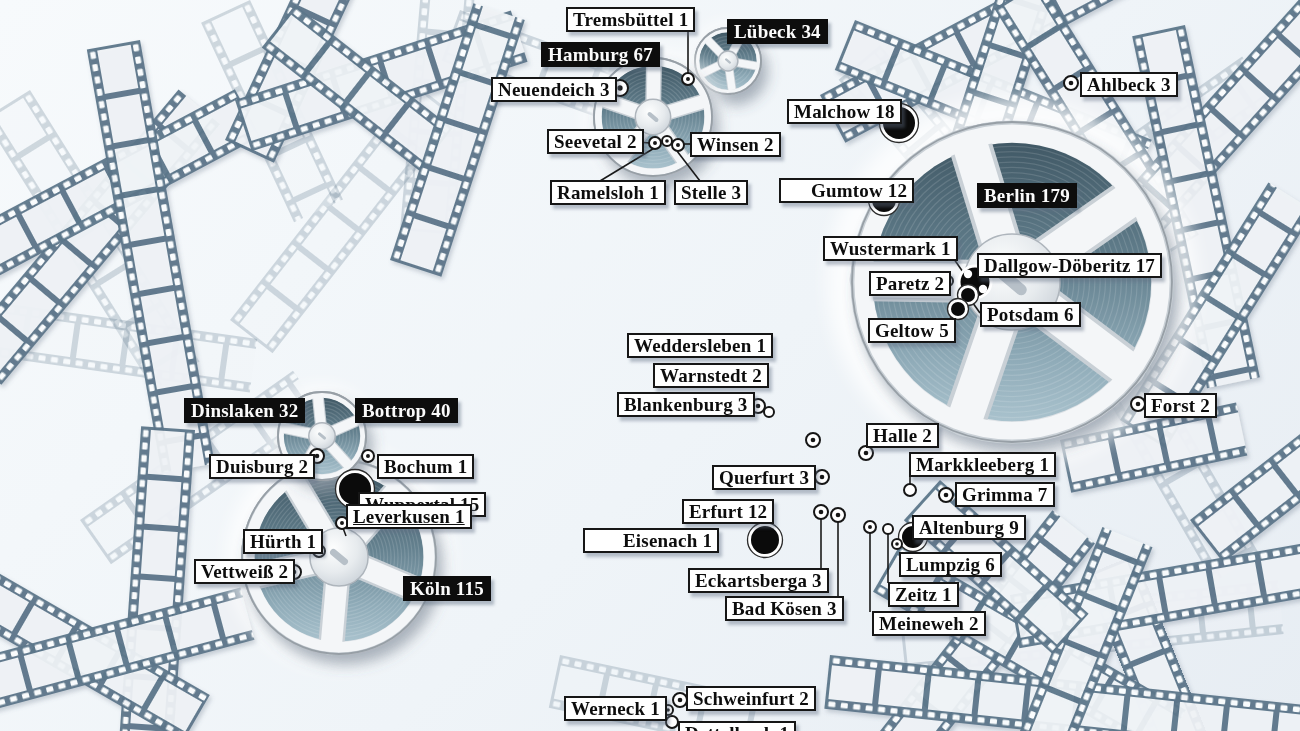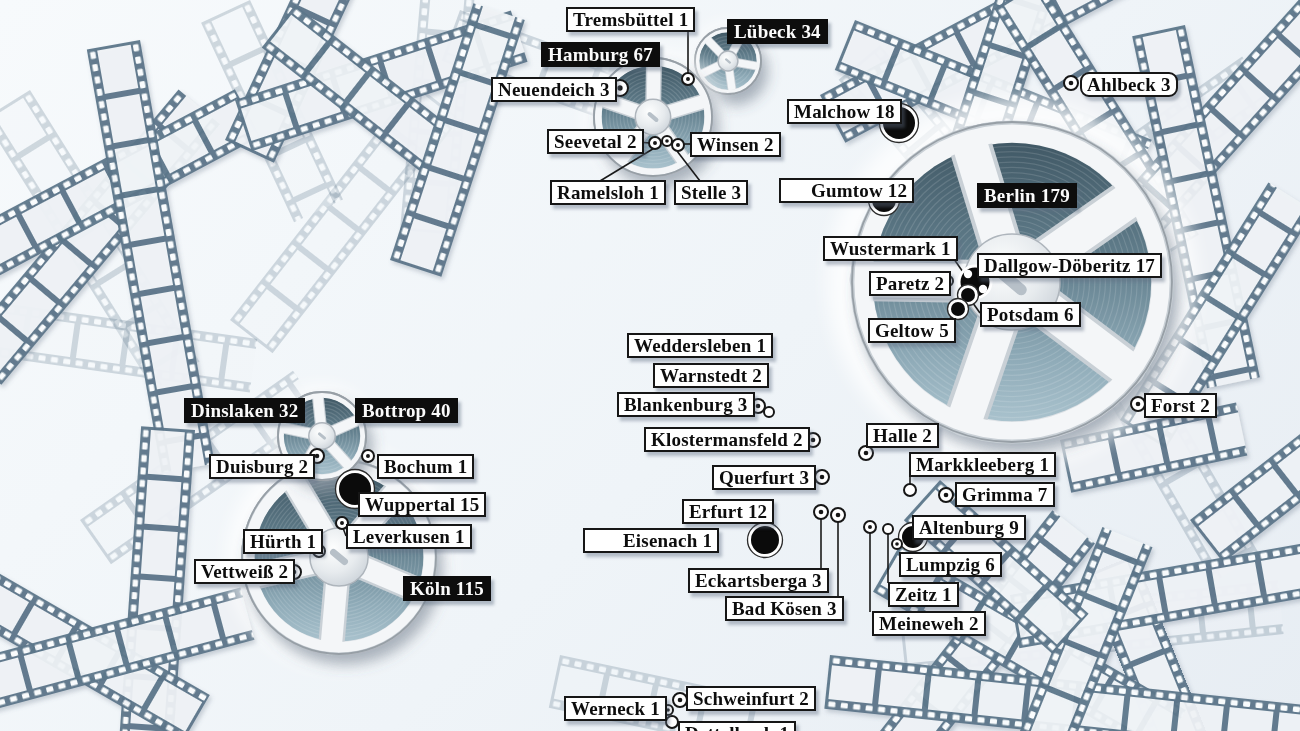--- a/index.html
+++ b/index.html
@@ -458,49 +458,48 @@
       <div class="lbl b" style="left: 727px; top: 19px;">Lübeck 34</div>
       <div class="lbl b" style="left: 541px; top: 42px;">Hamburg 67</div>
       <div class="lbl w" style="left: 491px; top: 77px;">Neuendeich 3</div>
       <div class="lbl w" style="left: 547px; top: 129px;">Seevetal 2</div>
       <div class="lbl w" style="left: 690px; top: 132px;">Winsen 2</div>
       <div class="lbl w" style="left: 550px; top: 180px;">Ramelsloh 1</div>
       <div class="lbl w" style="left: 674px; top: 180px;">Stelle 3</div>
       <div class="lbl w" style="left: 787px; top: 99px;">Malchow 18</div>
       <div class="lbl w" style="left: 779px; top: 178px; padding-left: 30px;">Gumtow 12</div>
       <div class="lbl b" style="left: 977px; top: 183px;">Berlin 179</div>
-      <div class="lbl w" style="left: 1080px; top: 72px; border-radius: 9px;">Ahlbeck 3</div>
+      <div class="lbl w" style="left: 1080px; top: 72px;">Ahlbeck 3</div>
       <div class="lbl w" style="left: 823px; top: 236px;">Wustermark 1</div>
       <div class="lbl w" style="left: 977px; top: 253px;">Dallgow-Döberitz 17</div>
       <div class="lbl w" style="left: 869px; top: 271px;">Paretz 2</div>
       <div class="lbl w" style="left: 980px; top: 302px;">Potsdam 6</div>
       <div class="lbl w" style="left: 868px; top: 318px;">Geltow 5</div>
       <div class="lbl w" style="left: 1144px; top: 393px;">Forst 2</div>
       <div class="lbl w" style="left: 627px; top: 333px;">Weddersleben 1</div>
       <div class="lbl w" style="left: 653px; top: 363px;">Warnstedt 2</div>
       <div class="lbl w" style="left: 617px; top: 392px;">Blankenburg 3</div>
-      <div class="lbl w" style="left: 644px; top: 427px;">Klostermansfeld 2</div>
       <div class="lbl w" style="left: 712px; top: 465px;">Querfurt 3</div>
       <div class="lbl w" style="left: 682px; top: 499px;">Erfurt 12</div>
       <div class="lbl w" style="left: 583px; top: 528px; padding-left: 38px;">Eisenach 1</div>
       <div class="lbl w" style="left: 688px; top: 568px;">Eckartsberga 3</div>
       <div class="lbl w" style="left: 725px; top: 596px;">Bad Kösen 3</div>
       <div class="lbl w" style="left: 866px; top: 423px;">Halle 2</div>
       <div class="lbl w" style="left: 909px; top: 452px;">Markkleeberg 1</div>
       <div class="lbl w" style="left: 955px; top: 482px;">Grimma 7</div>
       <div class="lbl w" style="left: 912px; top: 515px;">Altenburg 9</div>
       <div class="lbl w" style="left: 899px; top: 552px;">Lumpzig 6</div>
       <div class="lbl w" style="left: 888px; top: 582px;">Zeitz 1</div>
       <div class="lbl w" style="left: 872px; top: 611px;">Meineweh 2</div>
       <div class="lbl b" style="left: 184px; top: 398px;">Dinslaken 32</div>
       <div class="lbl b" style="left: 355px; top: 398px;">Bottrop 40</div>
       <div class="lbl w" style="left: 209px; top: 454px;">Duisburg 2</div>
       <div class="lbl w" style="left: 377px; top: 454px;">Bochum 1</div>
       <div class="lbl w" style="left: 358px; top: 492px;">Wuppertal 15</div>
       <div class="lbl w" style="left: 243px; top: 529px;">Hürth 1</div>
-      <div class="lbl w" style="left: 346px; top: 524px;">Leverkusen 1</div>
+      <div class="lbl w" style="left: 346px; top: 504px; text-decoration: underline;">Leverkusen 1</div>
       <div class="lbl w" style="left: 194px; top: 559px;">Vettweiß 2</div>
       <div class="lbl b" style="left: 403px; top: 576px;">Köln 115</div>
       <div class="lbl w" style="left: 564px; top: 696px;">Werneck 1</div>
       <div class="lbl w" style="left: 686px; top: 686px;">Schweinfurt 2</div>
       <div class="lbl w" style="left: 678px; top: 721px;">Dettelbach 1</div>
     </div>
 </div>
 
 </body></html>

